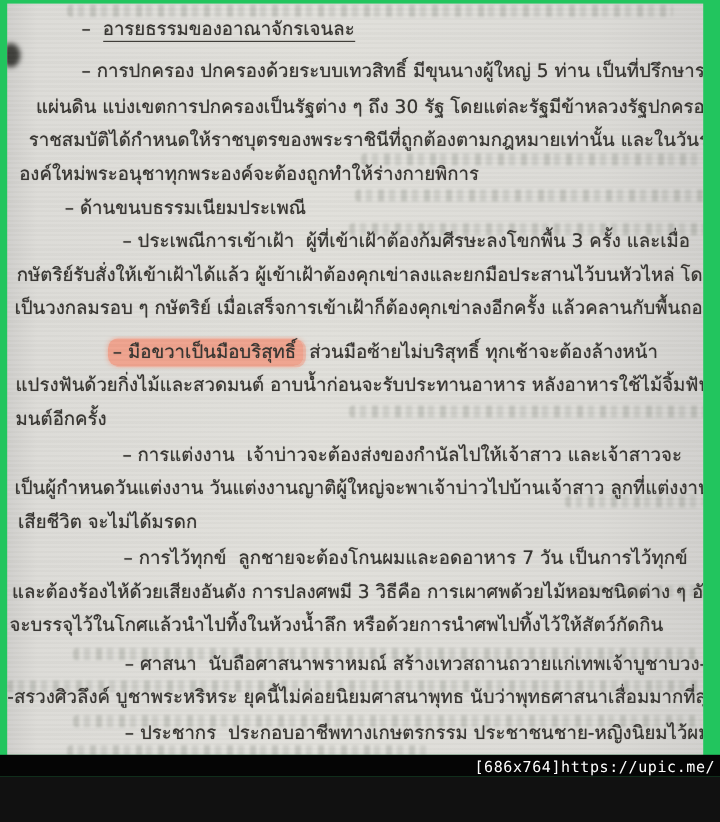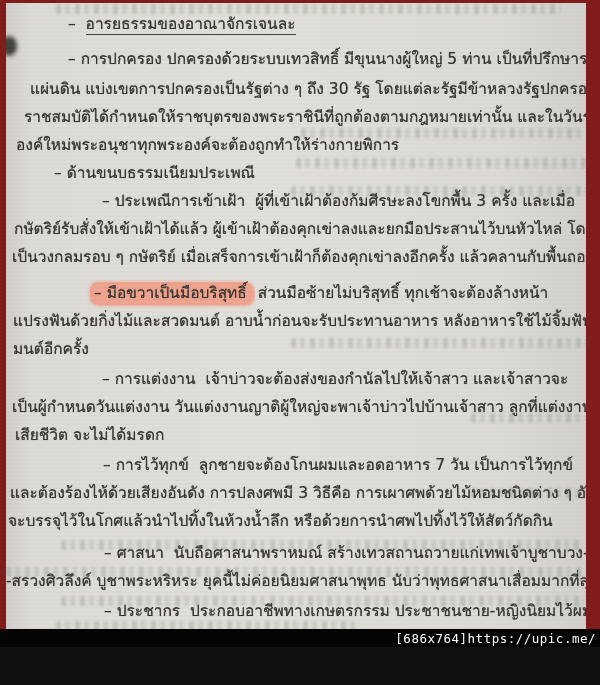--- a/index.html
+++ b/index.html
@@ -1,17 +1,17 @@
 <!DOCTYPE html>
 <html><head>
 <meta charset="utf-8">
 <title>Scanned Thai Document</title>
 <style>
   html,body{margin:0;padding:0;background:#111;}
-  .frame{position:relative;width:600px;height:647px;background:#7f1d1d;box-sizing:border-box;overflow:hidden;}
+  .frame{position:relative;width:600px;height:647px;background:#22c55e;box-sizing:border-box;overflow:hidden;}
   .page{position:absolute;left:6px;top:3px;right:14px;bottom:18px;overflow:hidden;
         background:linear-gradient(90deg,#cfcecb 0px,#dcdbd7 25px,#e0dfda 45%,#dbdad6 85%,#d1d0cd 100%);}
   .page::after{content:"";position:absolute;inset:0;pointer-events:none;
         background:repeating-linear-gradient(0deg,rgba(120,120,112,.035) 0 2px,rgba(255,255,255,.03) 2px 4px);}
   .doc-body{position:relative;padding-top:8px;font-family:"DejaVu Sans",sans-serif;
         font-size:15.5px;color:#34322e;text-shadow:0 0 .7px rgba(52,50,46,.75);}
   .line{height:28px;line-height:27px;white-space:pre;overflow:hidden;}
   .u{border-bottom:1.5px solid #3a3833;padding-bottom:1px;}
   .h{background:#efa28d;border-radius:8px;padding:2px 6px 3px 4px;
      box-shadow:0 0 4px rgba(239,162,141,.95),2px 1px 0 rgba(239,162,141,.55);}

